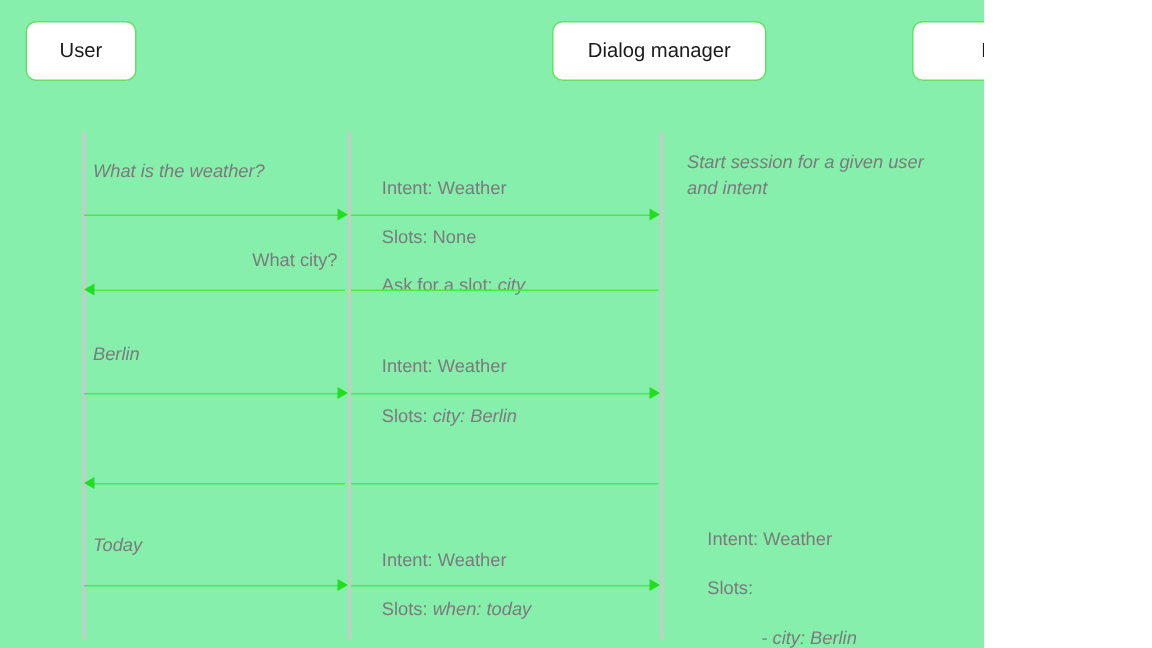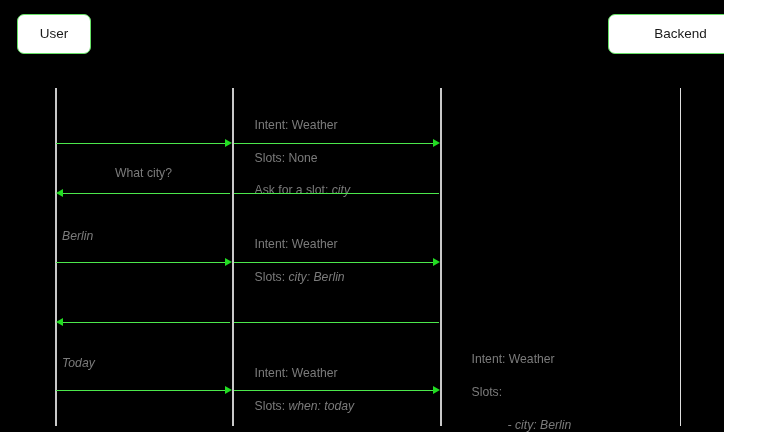--- a/index.html
+++ b/index.html
@@ -2,23 +2,23 @@
 <html><head>
 <meta charset="utf-8">
 <style>
   html, body {
     margin: 0;
     padding: 0;
     background: #ffffff;
   }
   #canvas {
     position: relative;
-    width: 724px;
+    width: 656px;
     height: 432px;
-    background: #000000;
+    background: #86efac;
     font-family: "Liberation Sans", sans-serif;
     overflow: hidden;
   }
 
   
   .participant {
     position: absolute;
     box-sizing: border-box;
     border: 1.5px solid #66e066;
     border-radius: 7px;
@@ -67,53 +67,59 @@
 
   
   .note {
     position: absolute;
     font-size: 12.2px;
     line-height: 16.5px;
     color: #7b7b7b;
     white-space: pre-wrap;
   }
   .note.italic { font-style: italic; }
-  .note.right  { text-align: center; }
+  .note.right  { text-align: right; }
 
   .note .it { font-style: italic; }
   .note .ro { font-style: normal; }
 
   .indent { display: inline-block; padding-left: 36px; text-align: center; }
 </style>
 </head>
 <body>
 
 <div id="canvas">
 
   <div class="participant" style="left:17px; top:14px; width:74px; height:40px;">
     <span class="participant-label">User</span>
   </div>
 
 
+  <div class="participant" style="left:368px; top:14px; width:143px; height:40px;">
+    <span class="participant-label">Dialog manager</span>
+  </div>
 
   <div class="participant" style="left:608px; top:14px; width:145px; height:40px;">
     <span class="participant-label">Backend</span>
   </div>
 
   <div class="lifeline" style="left:55px; top:88px; height:338px;"></div>
   <div class="lifeline" style="left:232px; top:88px; height:338px;"></div>
   <div class="lifeline" style="left:440px; top:88px; height:338px;"></div>
   <div class="lifeline faint" style="left:680px; top:88px; height:338px;"></div>
 
+  <div class="note italic" style="left:62px; top:106px; width:160px;">What is the weather?</div>
 
   <div class="note" style="left:241px; top:100px; width:190px;">
     <span>Intent: Weather</span><br>
     <span>Slots: None</span>
   </div>
 
+  <div class="note italic" style="left:458px; top:100px; width:210px;">Start session for a given user
+and intent</div>
 
   <div class="msg-line" style="left:56px; top:143px; width:170px;"></div>
   <div class="arrowhead right" style="left:225px; top:139px;"></div>
 
   <div class="msg-line" style="left:234px; top:143px; width:200px;"></div>
   <div class="arrowhead right" style="left:433px; top:139px;"></div>
 
   <div class="note right" style="left:62px; top:165px; width:163px;">What city?</div>
 
   <div class="note" style="left:241px; top:165px; width:190px;">

